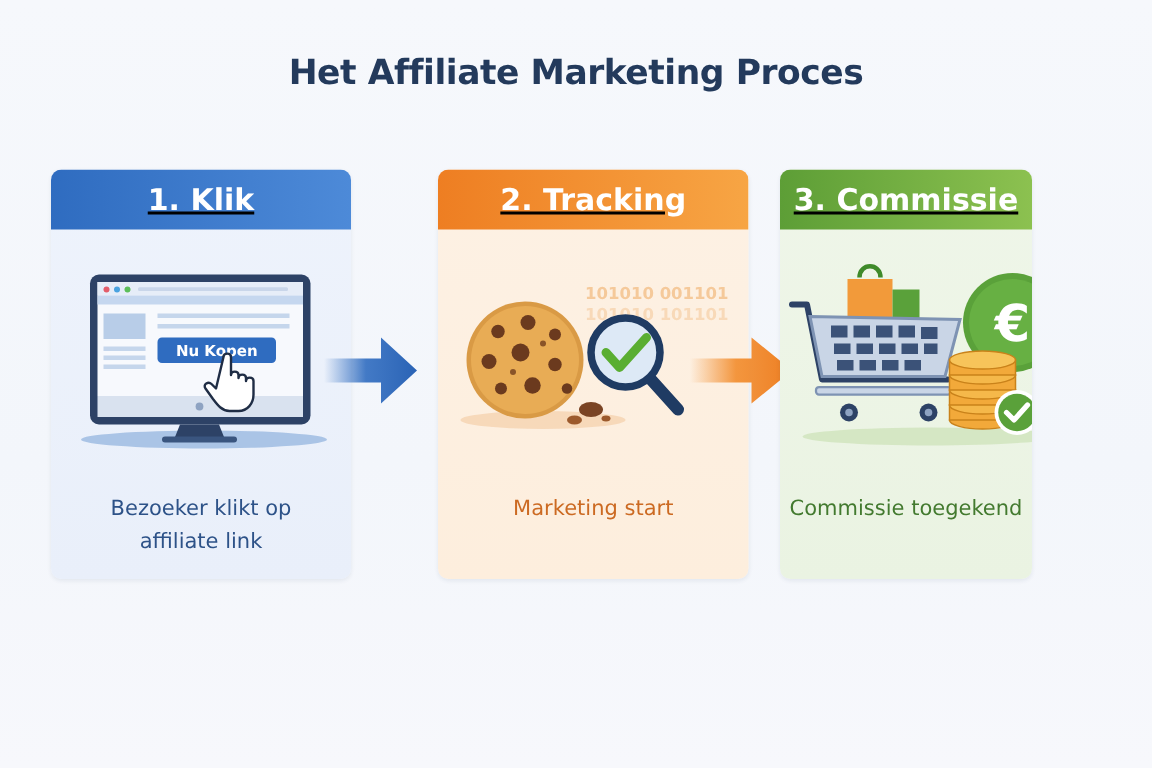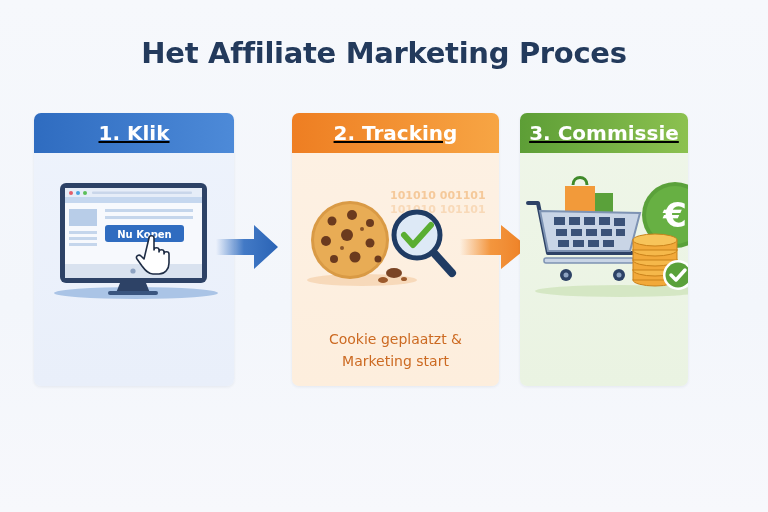--- a/index.html
+++ b/index.html
@@ -4,21 +4,21 @@
   <style>
     * { box-sizing: border-box; margin: 0; padding: 0; }
     html, body { width: 768px; height: 512px; overflow: hidden; }
     body {
       background: linear-gradient(180deg, #f6f8fc 0%, #f3f6fb 60%, #f7f8fc 100%);
       font-family: "DejaVu Sans", sans-serif;
       position: relative;
     }
     .title {
       position: absolute; left: 0; width: 768px; top: 36px;
-      text-align: center; font-size: 29px; font-weight: bold;
+      text-align: center; font-size: 23px; font-weight: bold;
       color: #233a5c; letter-spacing: -0.3px;
     }
     .card {
       position: absolute; top: 113px; height: 273px;
       border-radius: 7px; overflow: hidden;
       box-shadow: 0 1px 3px rgba(30,50,90,0.08);
       text-decoration: underline;
     }
     .card .head {
       height: 40px; display: flex; align-items: center; justify-content: center;
@@ -64,20 +64,24 @@
     <rect x="71" y="46" width="88" height="3" fill="#c5d6ec"></rect>
     <rect x="71" y="53" width="88" height="3" fill="#c5d6ec"></rect>
     <rect x="71" y="62" width="79" height="17" rx="3" fill="#2f6cc0"></rect>
     <text x="110.5" y="74.5" text-anchor="middle" font-family="DejaVu Sans, sans-serif" font-size="10" font-weight="bold" fill="#ffffff">Nu Kopen</text>
     <rect x="31" y="101" width="137" height="14" fill="#d9e2ef"></rect>
     <circle cx="99" cy="108" r="2.6" fill="#8ea3c2"></circle>
     <polygon points="86,120 112,120 116,130 82,130" fill="#2d4266"></polygon>
     <rect x="74" y="128" width="50" height="4" rx="2" fill="#3a557f"></rect>
     <path d="M115,75 c0,-3 5,-3 5,0 l0,12 c0,-3 5,-3 5,0 l0,2 c0,-3 5,-3 5,0 l0,2 c0,-3 5,-3 5,0 l0,9 c0,6 -4,11 -10,11 l-6,0 c-5,0 -8,-4 -11,-8 l-5,-7 c-2,-3 2,-5 4,-3 l3,3 z" fill="#ffffff" stroke="#1f2d45" stroke-width="1.6" stroke-linejoin="round"></path>
   </svg>
+  <div class="desc">
+    <div>Bezoeker klikt op</div>
+    <div>affiliate link</div>
+  </div>
 </div>
 
 <svg class="arrow" style="left:214px" width="72" height="50" viewBox="0 0 72 50">
   <defs>
     <linearGradient id="ga1" x1="0" x2="1">
       <stop offset="0" stop-color="#2f6cc0" stop-opacity="0"></stop>
       <stop offset="0.45" stop-color="#2f6cc0" stop-opacity="0.9"></stop>
       <stop offset="1" stop-color="#2a63b5"></stop>
     </linearGradient>
   </defs>
@@ -104,21 +108,20 @@
     <circle cx="50" cy="85" r="2" fill="#8a5428"></circle>
     <circle cx="70" cy="66" r="2" fill="#8a5428"></circle>
     <ellipse cx="102" cy="110" rx="8" ry="5" fill="#7a4424"></ellipse>
     <ellipse cx="91" cy="117" rx="5" ry="3" fill="#9c5a2c"></ellipse>
     <ellipse cx="112" cy="116" rx="3" ry="2" fill="#9c5a2c"></ellipse>
     <line x1="142" y1="90" x2="160" y2="110" stroke="#1f3b63" stroke-width="8" stroke-linecap="round"></line>
     <circle cx="125" cy="72" r="23" fill="#dde9f6" stroke="#1f3b63" stroke-width="5"></circle>
     <path d="M112,72 L121,82 L139,62" fill="none" stroke="#5aae32" stroke-width="6" stroke-linecap="round" stroke-linejoin="round"></path>
   </svg>
   <div class="desc">
-    <div>Cookie geplaatzt &amp;</div>
     <div>Marketing start</div>
   </div>
 </div>
 
 <svg class="arrow" style="left:458px" width="75" height="50" viewBox="0 0 75 50">
   <defs>
     <linearGradient id="ga2" x1="0" x2="1">
       <stop offset="0" stop-color="#f28c2c" stop-opacity="0"></stop>
       <stop offset="0.45" stop-color="#f28c2c" stop-opacity="0.9"></stop>
       <stop offset="1" stop-color="#ee7e22"></stop>
@@ -169,14 +172,15 @@
       <rect x="113" y="87" width="44" height="10" fill="#f2a93a"></rect>
       <ellipse cx="135" cy="87" rx="22" ry="6" fill="#f5b84a"></ellipse>
       <rect x="113" y="77" width="44" height="10" fill="#f2a93a"></rect>
       <ellipse cx="135" cy="77" rx="22" ry="6" fill="#f7c45a"></ellipse>
     </g>
     <circle cx="158" cy="112" r="15" fill="#ffffff"></circle>
     <circle cx="158" cy="112" r="12.5" fill="#5aa13a"></circle>
     <path d="M151,112 L156,117 L165,107" fill="none" stroke="#ffffff" stroke-width="3.5" stroke-linecap="round" stroke-linejoin="round"></path>
   </svg>
   <div class="desc">
+    <div>Commissie toegekend</div>
   </div>
 </div>
 
 </body></html>

